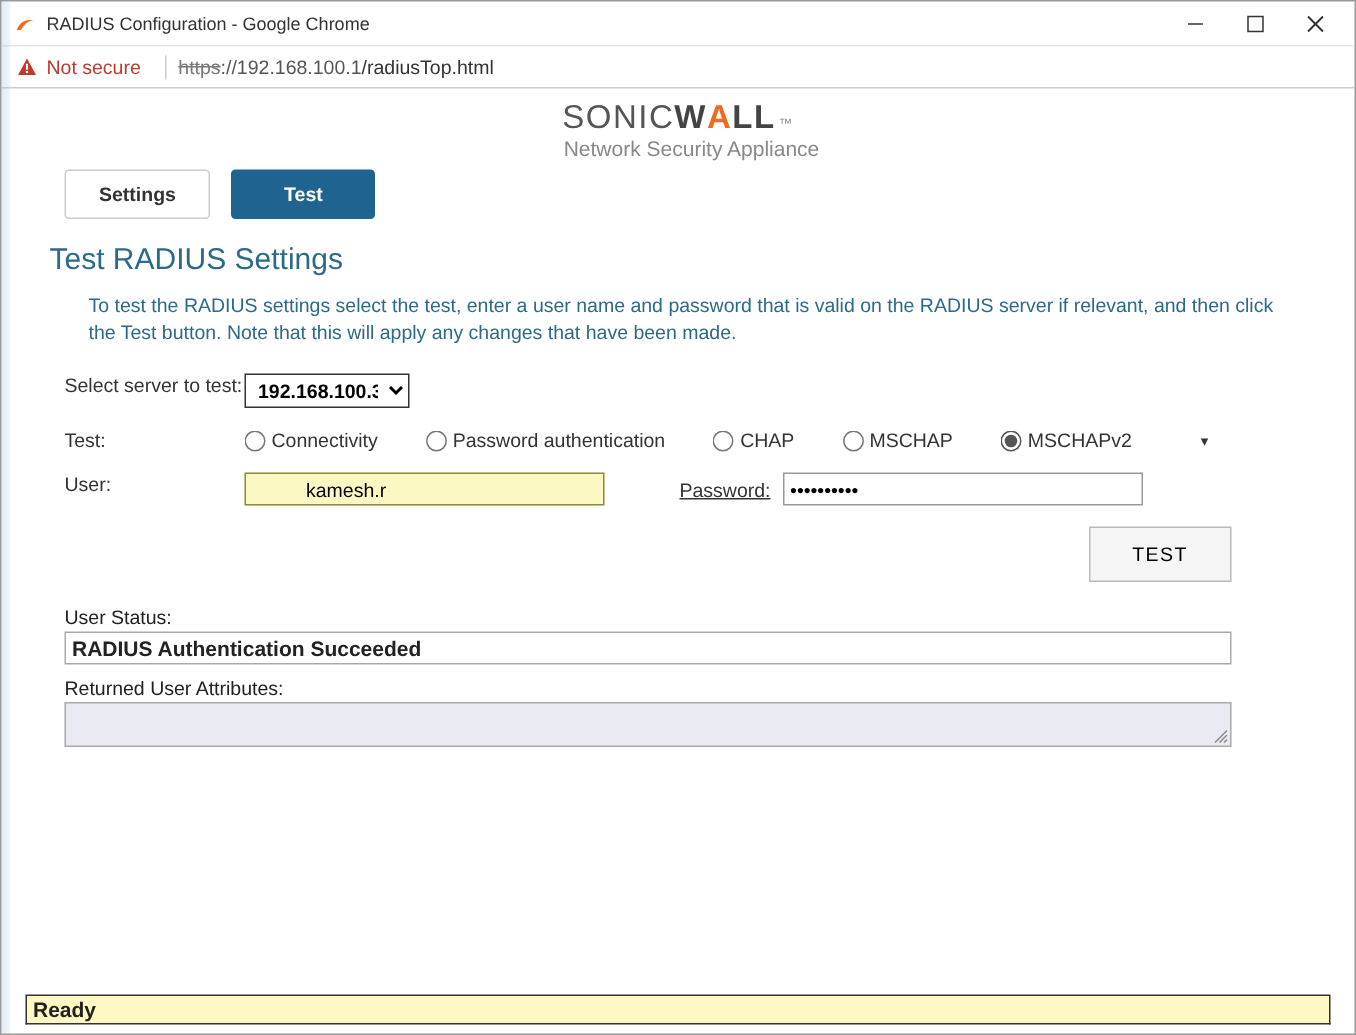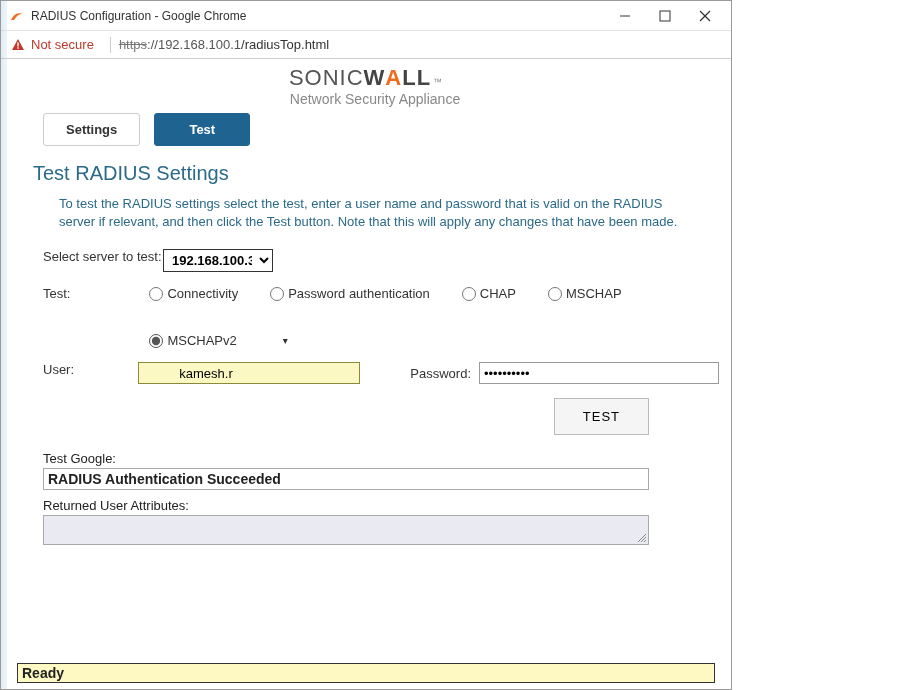--- a/index.html
+++ b/index.html
@@ -1,17 +1,17 @@
 <!DOCTYPE html>
 <html><head>
 <meta charset="utf-8">
 <style>
   * { box-sizing: border-box; }
   html, body { margin:0; padding:0; font-family: Arial, Helvetica, sans-serif; font-size:13px; color:#222; background:#fff; }
-  .window { width:732px; height:690px; border:1px solid #999; position:relative; overflow:hidden; background:#fff;}
+  .window { width:904px; height:690px; border:1px solid #999; position:relative; overflow:hidden; background:#fff;}
   .titlebar { height:30px; display:flex; align-items:center; padding:0 6px 0 8px; font-size:12px; color:#333; border-bottom:1px solid #e5e5e5;}
   .titlebar .app-icon { width:16px; height:16px; margin-right:6px; display:flex; align-items:center; justify-content:center;}
   .titlebar .title-text { flex:0 0 auto; }
   .titlebar .spacer { flex:1; }
   .win-btn { width:40px; height:28px; display:flex; align-items:center; justify-content:center; font-size:14px; color:#333;}
   .win-btn svg { display:block;}
   .addrbar { height:28px; display:flex; align-items:center; padding:0 10px; font-size:13px; border-bottom:1px solid #ccc;}
   .warn-icon { color:#c0392b; margin-right:6px; display:flex; align-items:center;}
   .not-secure { color:#c0392b; margin-right:8px;}
   .divider { width:1px; height:16px; background:#ccc; margin:0 8px;}
@@ -35,21 +35,21 @@
   .row { display:flex; margin-bottom:14px;}
   .lbl { width:120px; color:#333; font-size:13px;}
   select.server { border:1px solid #333; padding:2px 4px; font-size:13px; background:#fff; width:110px; font-weight:bold; }
   .radio-group { display:flex; align-items:center; gap:32px; flex-wrap:wrap;}
   .radio-item { display:flex; align-items:center; gap:4px; font-size:13px; color:#333;}
   .radio-item input[type=radio] { margin:0; width:14px; height:14px; accent-color:#555;}
   .text-in { border:1px solid #999; padding:3px 4px; font-size:13px; height:22px;}
   .user-in { width:240px; background:#fbf8c3; border:1px solid #8a8a3a;padding-left:40px;}
   .pwd-in { width:240px; background:#fff;}
   .field-pair { display:flex; align-items:center; gap:8px;}
-  .field-pair .sub-lbl { font-size:13px; color:#333; margin-left:50px;}
+  .field-pair .sub-lbl { font-size:13px; color:#333; margin-left:50px;text-decoration:underline;}
   .test-btn-wrap { display:flex; justify-content:flex-end; margin:10px 70px 16px 0;}
   .test-btn { border:1px solid #bbb; background:#f5f5f5; padding:10px 28px; font-size:13px; letter-spacing:1px; cursor:pointer;}
   .status-block { margin:0 70px 0 30px;}
   .status-lbl { font-size:13px; margin-bottom:2px;}
   .status-box { border:1px solid #aaa; padding:2px 4px; font-size:14px; font-weight:bold; background:#fff; min-height:20px;}
   .attr-lbl { font-size:13px; margin-top:8px;}
   .attr-box { border:1px solid #aaa; background:#eaeaf2; height:30px; margin-top:2px; position:relative;}
   .attr-box .resize-h { position:absolute; right:1px; bottom:1px; width:12px; height:12px;}
   .footer { position:absolute; left:16px; right:16px; bottom:6px; border:1px solid #333; border-bottom:none; border-left:none; border-right:none;}
   .footer-inner { border:1px solid #333; border-top:none; padding:1px 4px; font-weight:bold; font-size:14px; background:#fef9c3;}
@@ -166,21 +166,21 @@
           <input class="text-in pwd-in" type="password" value="••••••••••" style="">
         </div>
       </div>
     </div>
 
     <div class="test-btn-wrap">
       <button class="test-btn">TEST</button>
     </div>
 
     <div class="status-block">
-      <div class="status-lbl">Test Google:</div>
+      <div class="status-lbl">User Status:</div>
       <div class="status-box">RADIUS Authentication Succeeded</div>
       <div class="attr-lbl">Returned User Attributes:</div>
       <div class="attr-box">
         <span></span>
         <svg class="resize-h" viewBox="0 0 12 12">
             <line x1="3" y1="11" x2="11" y2="3" stroke="#888"></line>
             <line x1="6" y1="11" x2="11" y2="6" stroke="#888"></line>
             <line x1="9" y1="11" x2="11" y2="9" stroke="#888"></line>
           </svg>
       </div>

